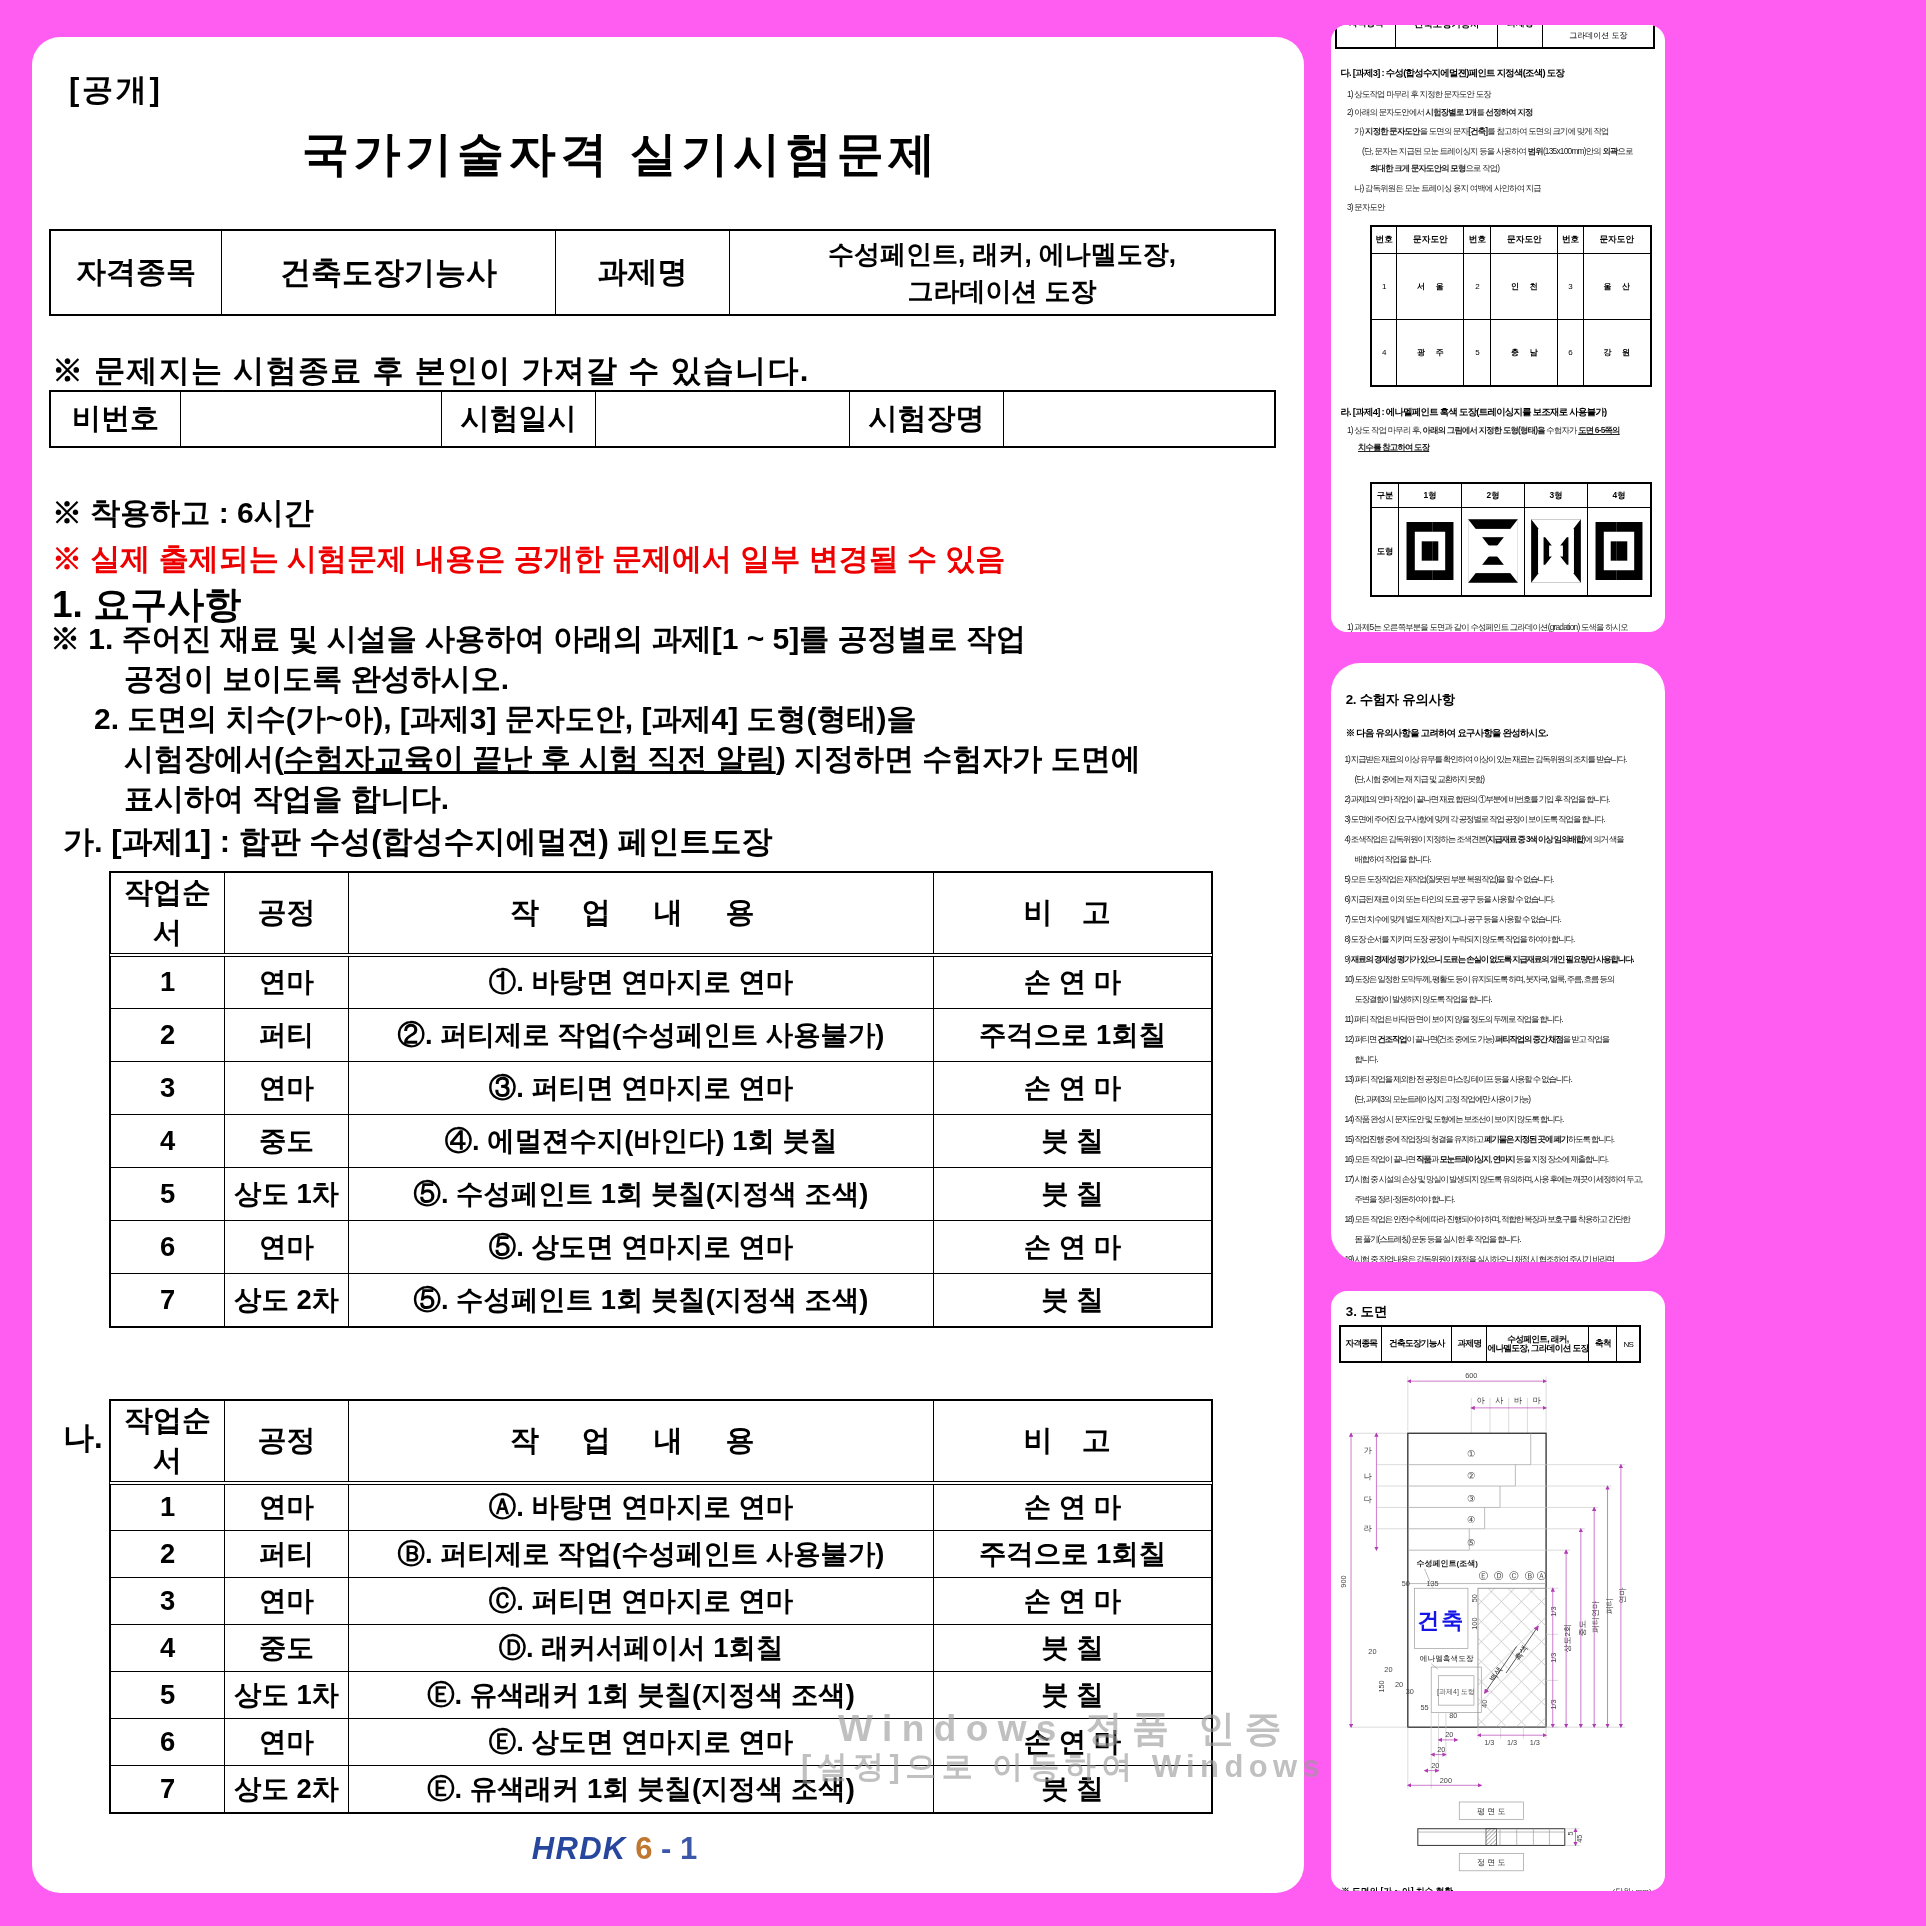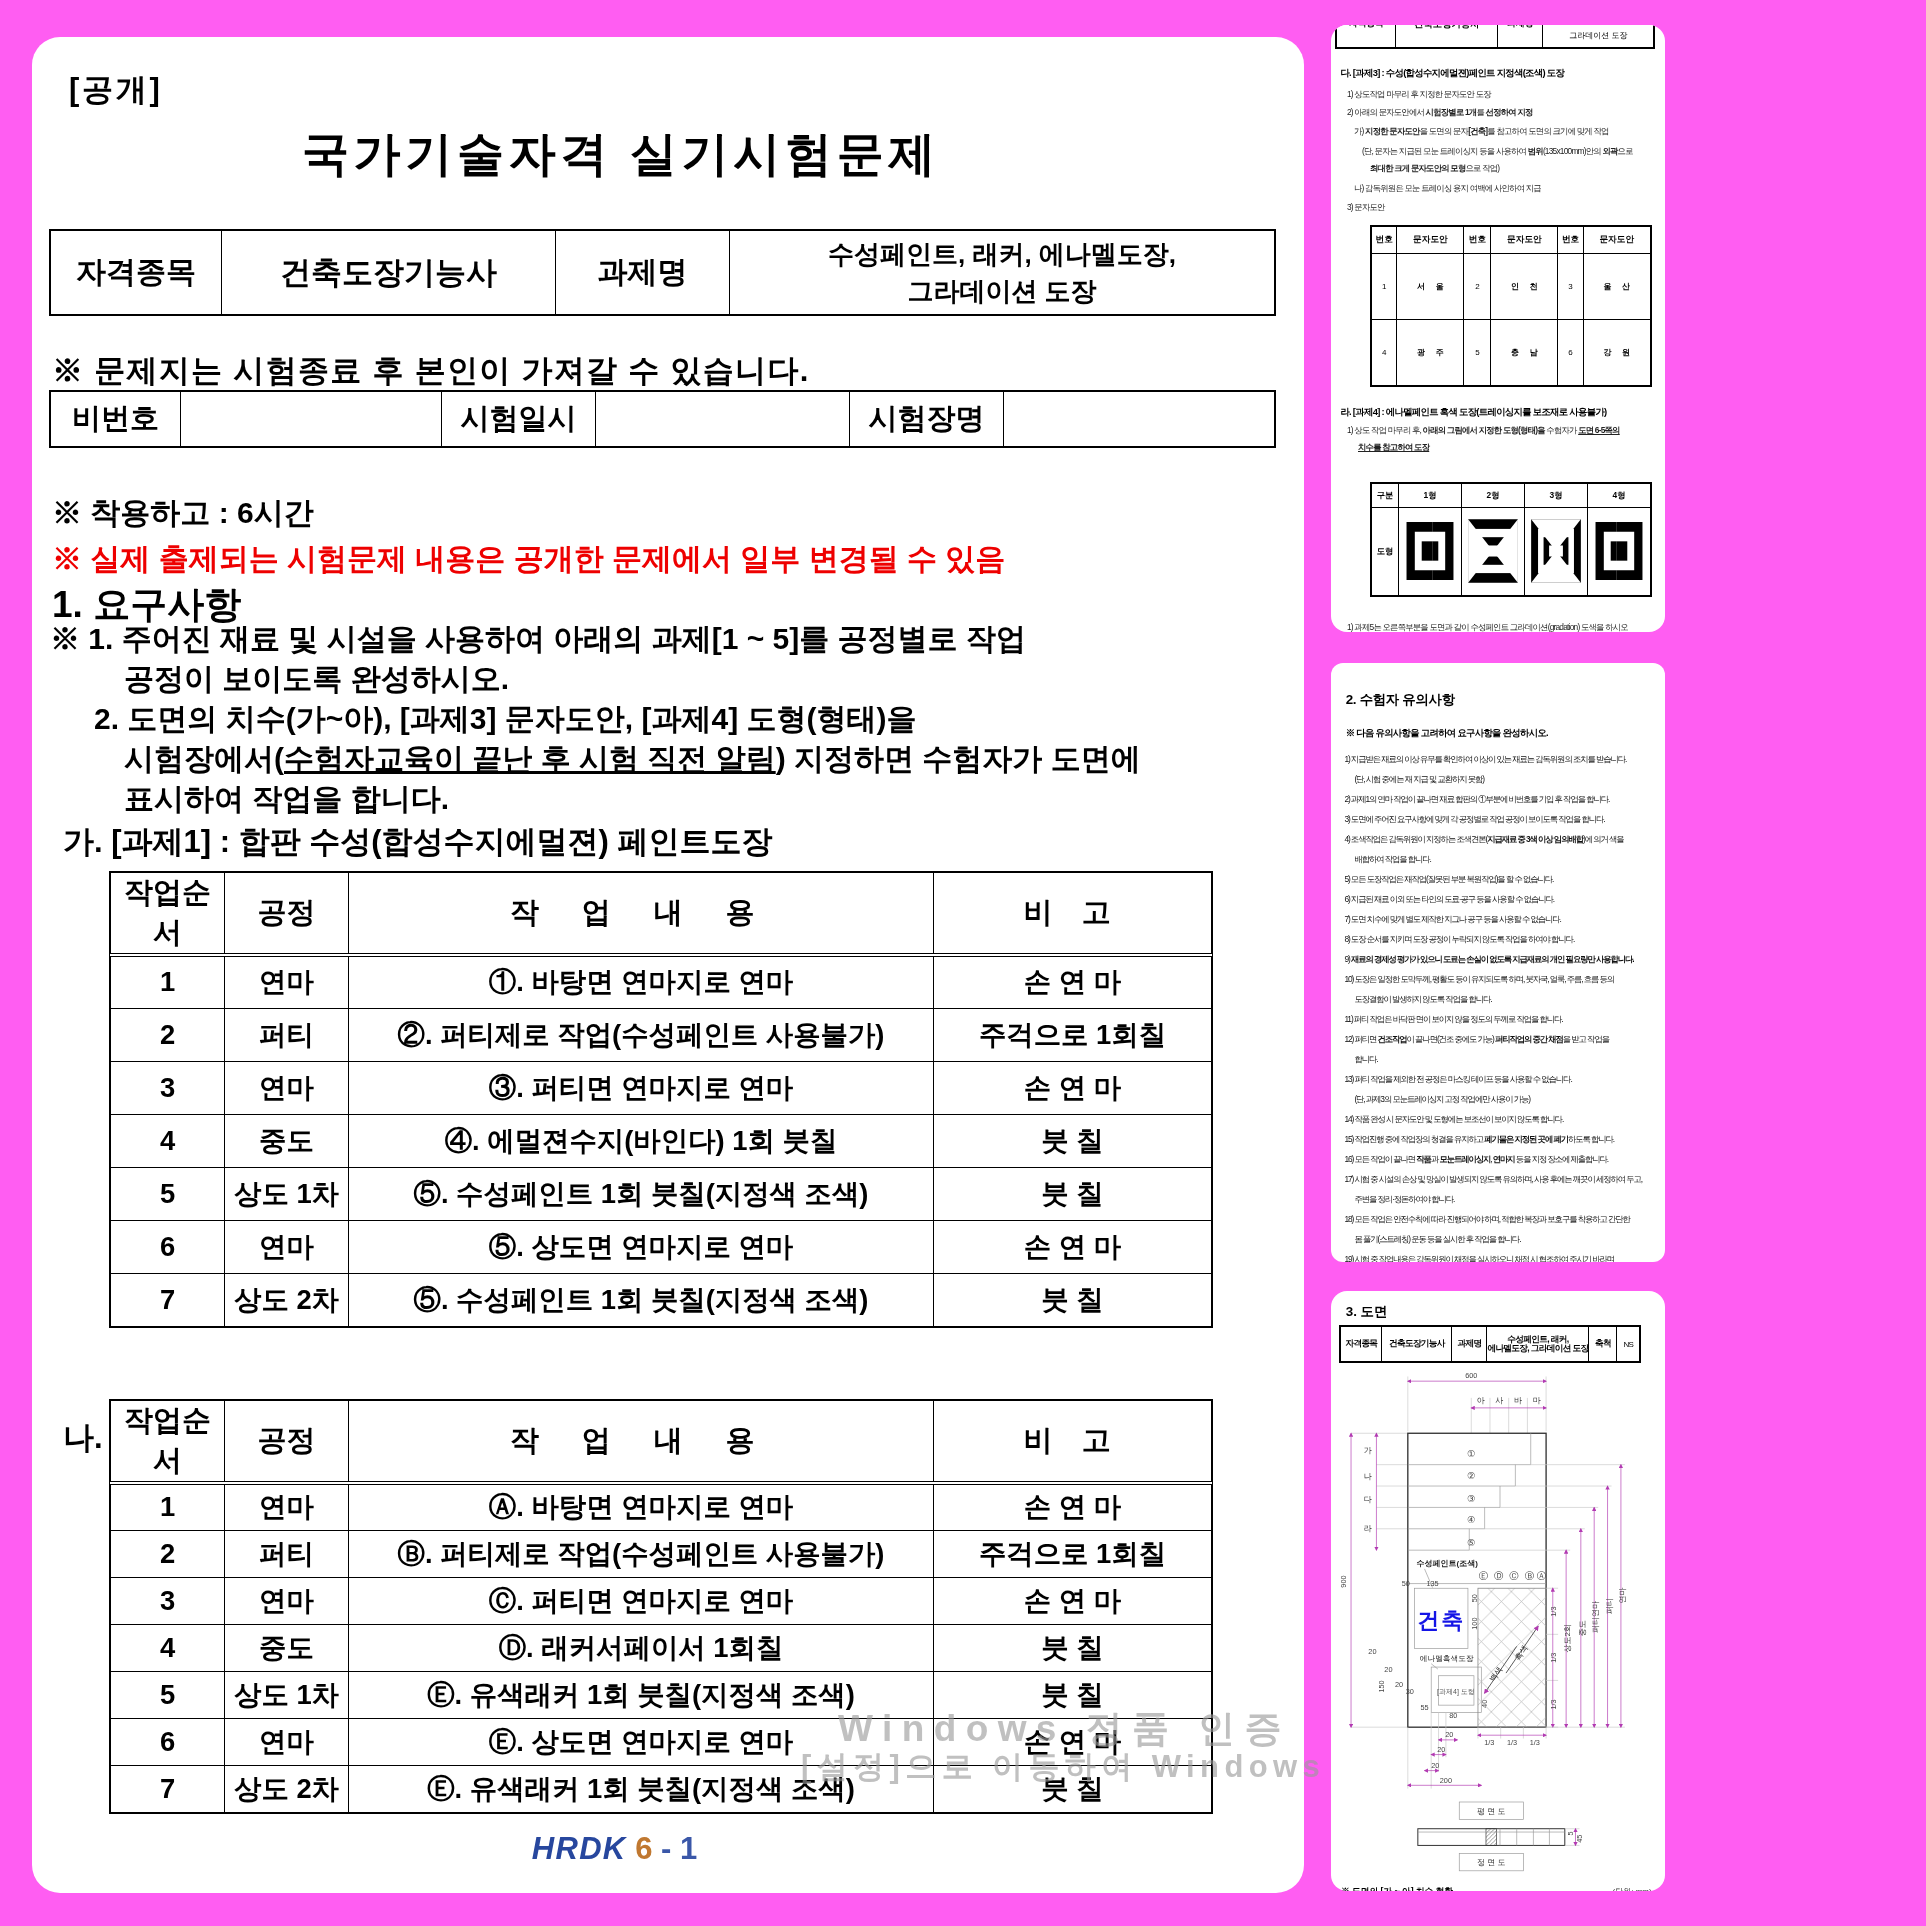--- a/index.html
+++ b/index.html
@@ -1,21 +1,21 @@
 <!DOCTYPE html>
 <html style="font-size:10.7px"><head>
 <meta charset="utf-8">
 <style>
   html,body{margin:0;padding:0;}
   body{width:1926px;height:1926px;background:#ff5df2;font-family:"Liberation Sans",sans-serif;position:relative;overflow:hidden;}
   #canvas{position:absolute;inset:0;width:1926px;height:1926px;}
   .page{position:absolute;background:#fff;}
   #page1{left:32px;top:37px;width:1272px;height:1856px;border-radius:28px;}
   #panelA{left:1331px;top:25.4px;width:334px;height:607px;border-radius:16px;overflow:hidden;}
-  #panelB{left:1331px;top:663px;width:334px;height:599px;border-radius:12px;overflow:hidden;}
+  #panelB{left:1331px;top:663px;width:334px;height:599px;border-radius:29px;overflow:hidden;}
   #panelC{left:1331px;top:1291px;width:334px;height:600px;border-radius:16px;overflow:hidden;}
   .t{position:absolute;white-space:nowrap;color:#000;}
   
   .badge{left:37px;top:32px;font-size:31px;font-weight:bold;letter-spacing:2.7px;}
   .title{left:0;right:94px;top:86px;text-align:center;font-size:47px;font-weight:bold;letter-spacing:4.7px;}
   table.grid{border-collapse:collapse;table-layout:fixed;position:absolute;background:#fff;}
   table.grid td,table.grid th{border:1.7px solid #000;text-align:center;vertical-align:middle;padding:0;overflow:hidden;}
   table.grid{border:1.3px solid #000;outline:1px solid #000;}
   .info-lbl{font-size:30px;font-weight:bold;}
   .info-val{font-size:31px;font-weight:bold;}

